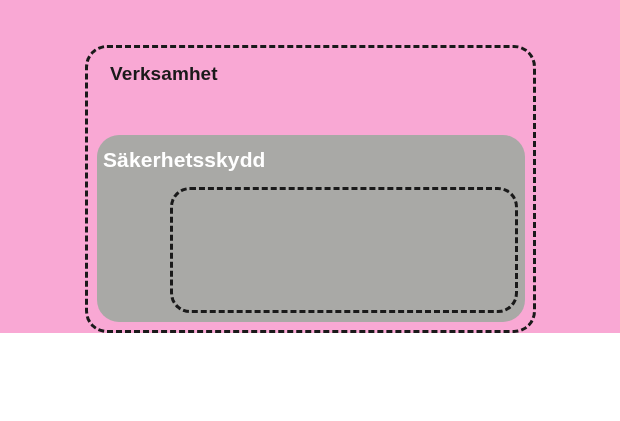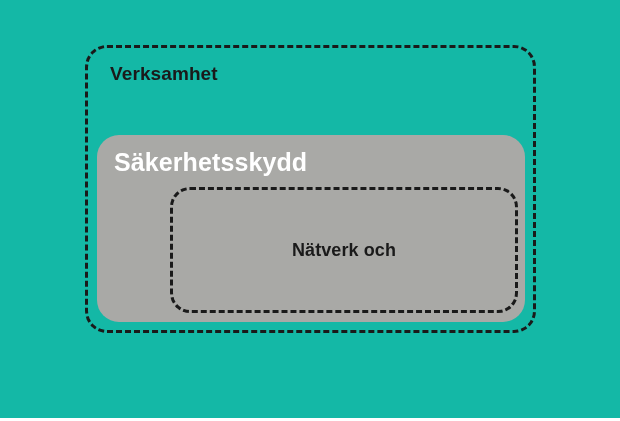--- a/index.html
+++ b/index.html
@@ -13,22 +13,22 @@
     font-family: "Liberation Sans", sans-serif;
     position: relative;
     overflow: hidden;
   }
 
   #diagram-canvas {
     position: absolute;
     left: 0;
     top: 0;
     width: 620px;
-    height: 418px;
-    background: #14b8a6;
+    height: 333px;
+    background: #f9a8d4;
   }
 
   
   .outer-box {
     position: absolute;
     left: 85px;
     top: 45px;
     width: 451px;
     height: 288px;
     box-sizing: border-box;
@@ -53,23 +53,23 @@
     left: 97px;
     top: 135px;
     width: 428px;
     height: 187px;
     box-sizing: border-box;
     background: #a9a9a6;
     border-radius: 22px;
   }
   .middle-label {
     position: absolute;
-    left: 17px;
+    left: 6px;
     top: 13px;
-    font-size: 25px;
+    font-size: 21px;
     font-weight: bold;
     color: #ffffff;
     letter-spacing: 0.1px;
     white-space: nowrap;
   }
 
   
   .inner-box {
     position: absolute;
     left: 170px;
@@ -104,17 +104,16 @@
   <div class="outer-box">
     <span class="outer-label">Verksamhet</span>
   </div>
 
   <div class="middle-box">
     <span class="middle-label">Säkerhetsskydd</span>
   </div>
 
   <div class="inner-box">
     <div class="inner-label">
-      <span class="line">Nätverk och</span>
     </div>
   </div>
 
 </div>
 
 </body></html>

